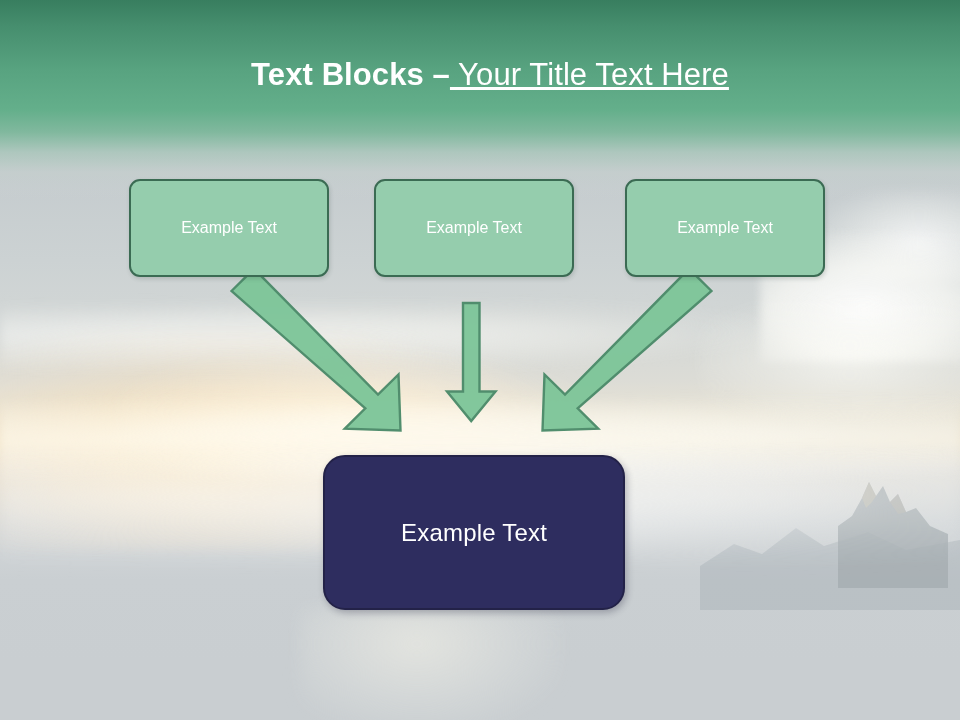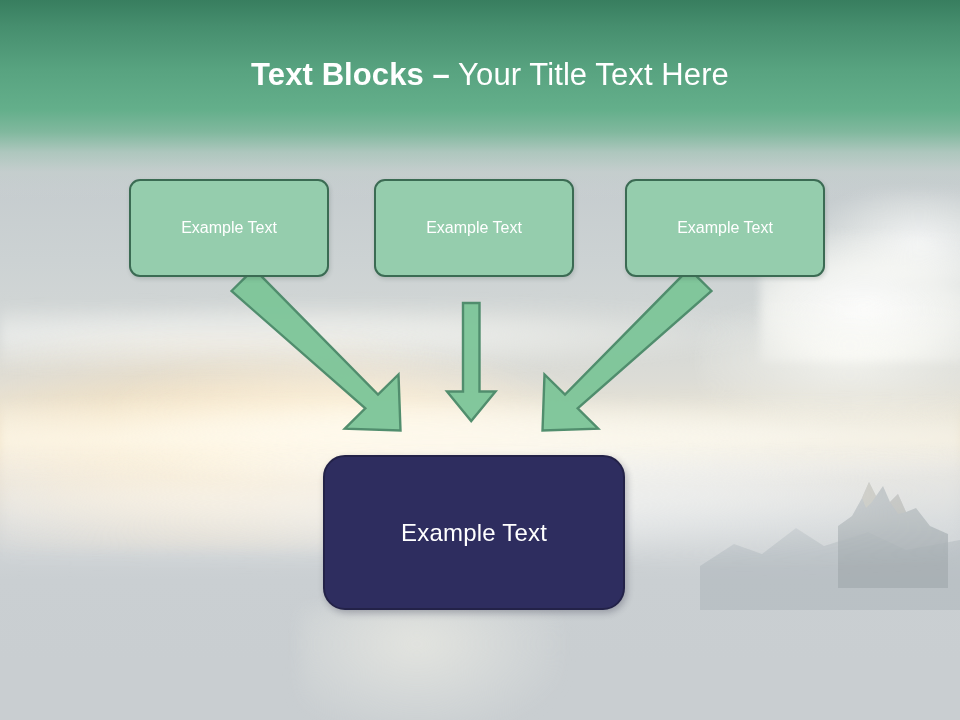--- a/index.html
+++ b/index.html
@@ -175,21 +175,21 @@
     left: 0; top: 55px;
     width: 960px;
     text-align: center;
     color: #ffffff;
     font-size: 31px;
     line-height: 40px;
     letter-spacing: 0.1px;
     white-space: nowrap;
   }
   .slide-title .t-bold { font-weight: bold; margin-left: 20px; }
-  .slide-title .t-light { font-weight: normal; }
+  .slide-title .t-light { font-weight: normal; text-decoration: underline; }
 
   
   .topbox {
     position: absolute;
     width: 200px;
     height: 98px;
     background: #95cdad;
     border: 2px solid #3b6b53;
     border-radius: 11px;
     box-sizing: border-box;

